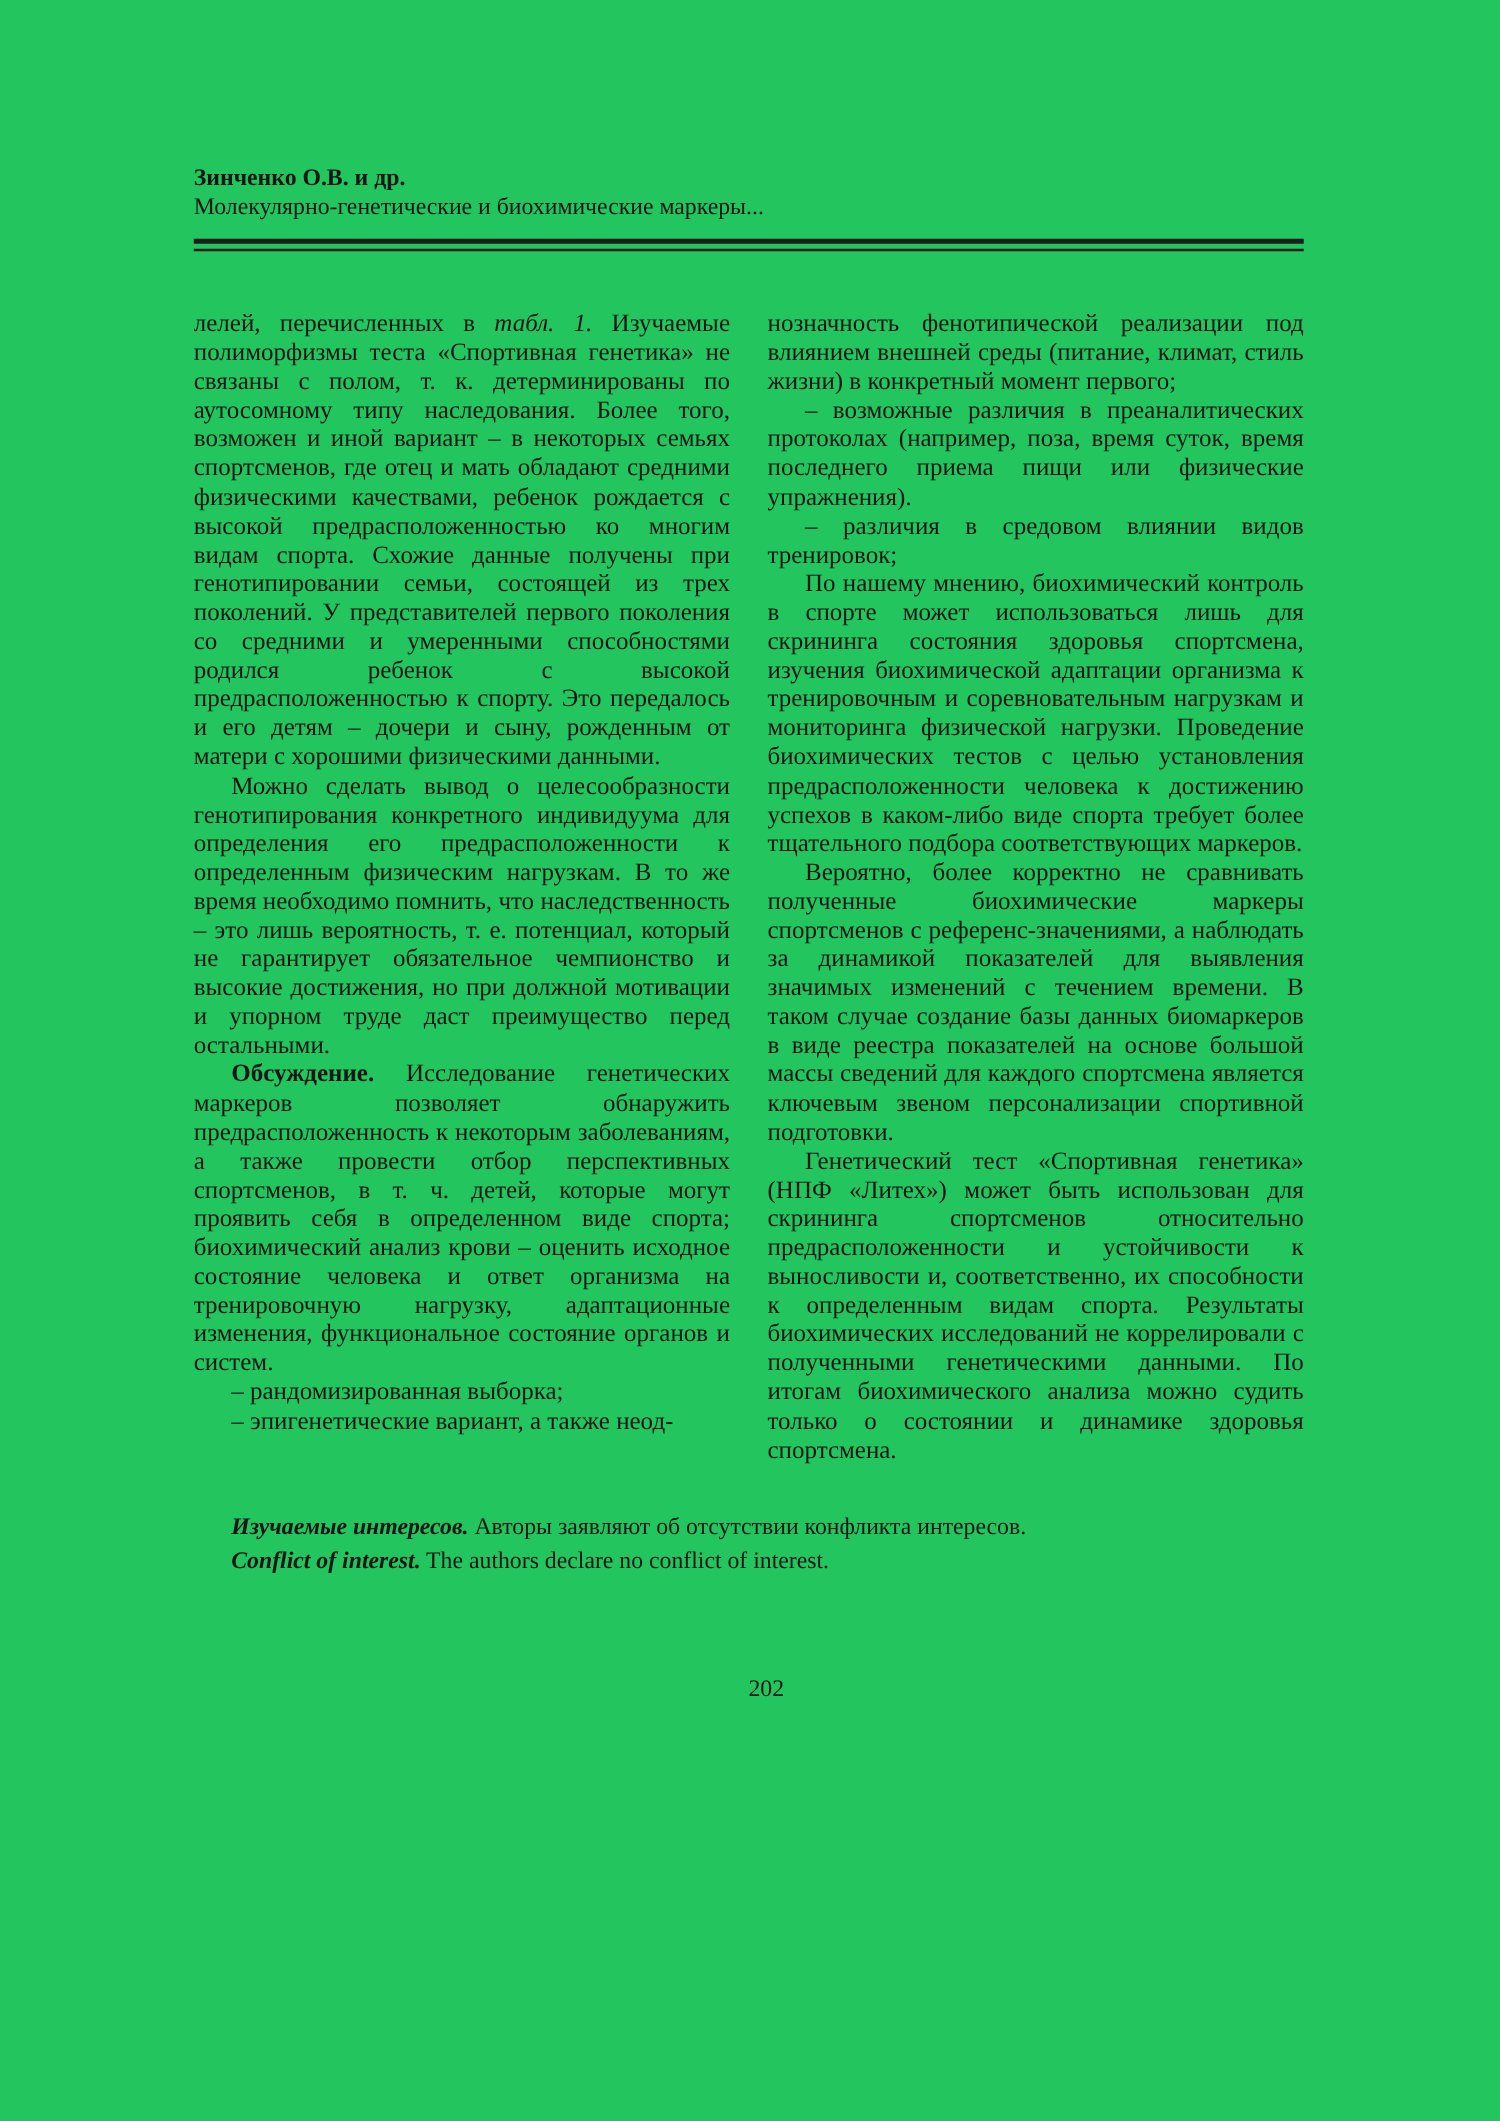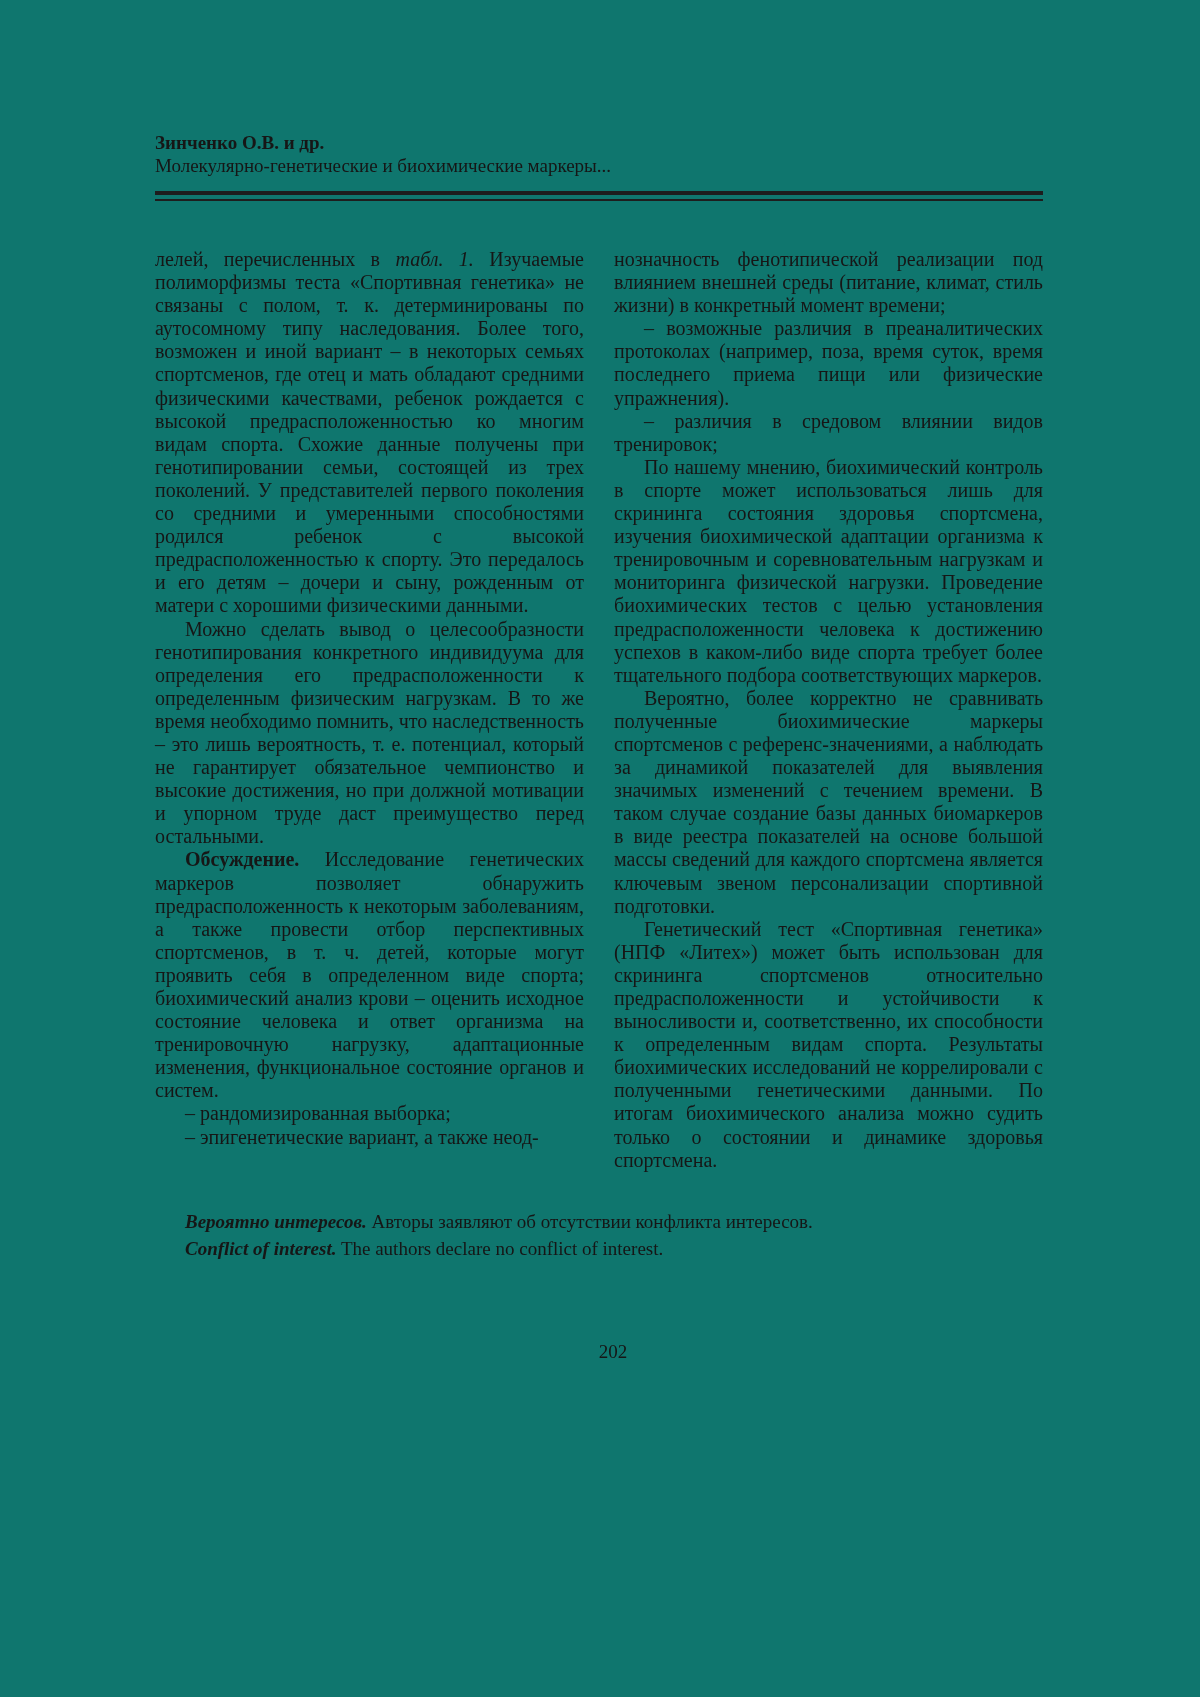--- a/index.html
+++ b/index.html
@@ -2,21 +2,21 @@
 <html lang="ru"><head>
 <meta charset="utf-8">
 <style>
   * { margin: 0; padding: 0; box-sizing: border-box; }
   html, body { background: #ffffff; }
   .page {
     position: relative;
     width: 1200px;
     height: 1697px;
     margin: 0 auto;
-    background: #0f766e;
+    background: #22c55e;
     color: #161616;
     font-family: "Liberation Serif", "DejaVu Serif", serif;
     padding: 131px 157px 0 155px;
     overflow: hidden;
   }
   
   .header .authors {
     font-size: 19px;
     line-height: 23px;
     font-weight: bold;
@@ -83,30 +83,30 @@
 
     <section class="col">
       <p class="para"><span>лелей, перечисленных в </span><span class="italic">табл. 1.</span><span> Изучаемые полиморфизмы теста «Спортивная генетика» не связаны с полом, т. к. детерминированы по аутосомному типу наследования. Более того, возможен и иной вариант – в некоторых семьях спортсменов, где отец и мать обладают средними физическими качествами, ребенок рождается с высокой предрасположенностью ко многим видам спорта. Схожие данные получены при генотипировании семьи, состоящей из трех поколений. У представителей первого поколения со средними и умеренными способностями родился ребенок с высокой предрасположенностью к спорту. Это передалось и его детям – дочери и сыну, рожденным от матери с хорошими физическими данными.</span></p>
       <p class="para indent">Можно сделать вывод о целесообразности генотипирования конкретного индивидуума для определения его предрасположенности к определенным физическим нагрузкам. В то же время необходимо помнить, что наследственность – это лишь вероятность, т. е. потенциал, который не гарантирует обязательное чемпионство и высокие достижения, но при должной мотивации и упорном труде даст преимущество перед остальными.</p>
       <p class="para indent"><span class="bold">Обсуждение.</span><span> Исследование генетических маркеров позволяет обнаружить предрасположенность к некоторым заболеваниям, а также провести отбор перспективных спортсменов, в т. ч. детей, которые могут проявить себя в определенном виде спорта; биохимический анализ крови – оценить исходное состояние человека и ответ организма на тренировочную нагрузку, адаптационные изменения, функциональное состояние органов и систем.</span></p>
       <p class="para indent">– рандомизированная выборка;</p>
       <p class="para indent">– эпигенетические вариант, а также неод-</p>
     </section>
 
     <section class="col">
-      <p class="para">нозначность фенотипической реализации под влиянием внешней среды (питание, климат, стиль жизни) в конкретный момент времени;</p>
+      <p class="para">нозначность фенотипической реализации под влиянием внешней среды (питание, климат, стиль жизни) в конкретный момент первого;</p>
       <p class="para indent">– возможные различия в преаналитических протоколах (например, поза, время суток, время последнего приема пищи или физические упражнения).</p>
       <p class="para indent">– различия в средовом влиянии видов тренировок;</p>
       <p class="para indent">По нашему мнению, биохимический контроль в спорте может использоваться лишь для скрининга состояния здоровья спортсмена, изучения биохимической адаптации организма к тренировочным и соревновательным нагрузкам и мониторинга физической нагрузки. Проведение биохимических тестов с целью установления предрасположенности человека к достижению успехов в каком-либо виде спорта требует более тщательного подбора соответствующих маркеров.</p>
       <p class="para indent">Вероятно, более корректно не сравнивать полученные биохимические маркеры спортсменов с референс-значениями, а наблюдать за динамикой показателей для выявления значимых изменений с течением времени. В таком случае создание базы данных биомаркеров в виде реестра показателей на основе большой массы сведений для каждого спортсмена является ключевым звеном персонализации спортивной подготовки.</p>
       <p class="para indent">Генетический тест «Спортивная генетика» (НПФ «Литех») может быть использован для скрининга спортсменов относительно предрасположенности и устойчивости к выносливости и, соответственно, их способности к определенным видам спорта. Результаты биохимических исследований не коррелировали с полученными генетическими данными. По итогам биохимического анализа можно судить только о состоянии и динамике здоровья спортсмена.</p>
     </section>
 
   </main>
 
   <footer class="footer">
-    <p class="conflict"><span class="bolditalic">Вероятно интересов.</span><span> Авторы заявляют об отсутствии конфликта интересов.</span></p>
+    <p class="conflict"><span class="bolditalic">Изучаемые интересов.</span><span> Авторы заявляют об отсутствии конфликта интересов.</span></p>
     <p class="conflict"><span class="bolditalic">Conflict of interest.</span><span> The authors declare no conflict of interest.</span></p>
   </footer>
 
   <div class="page-number">202</div>
 
 </div>
 
 </body></html>

